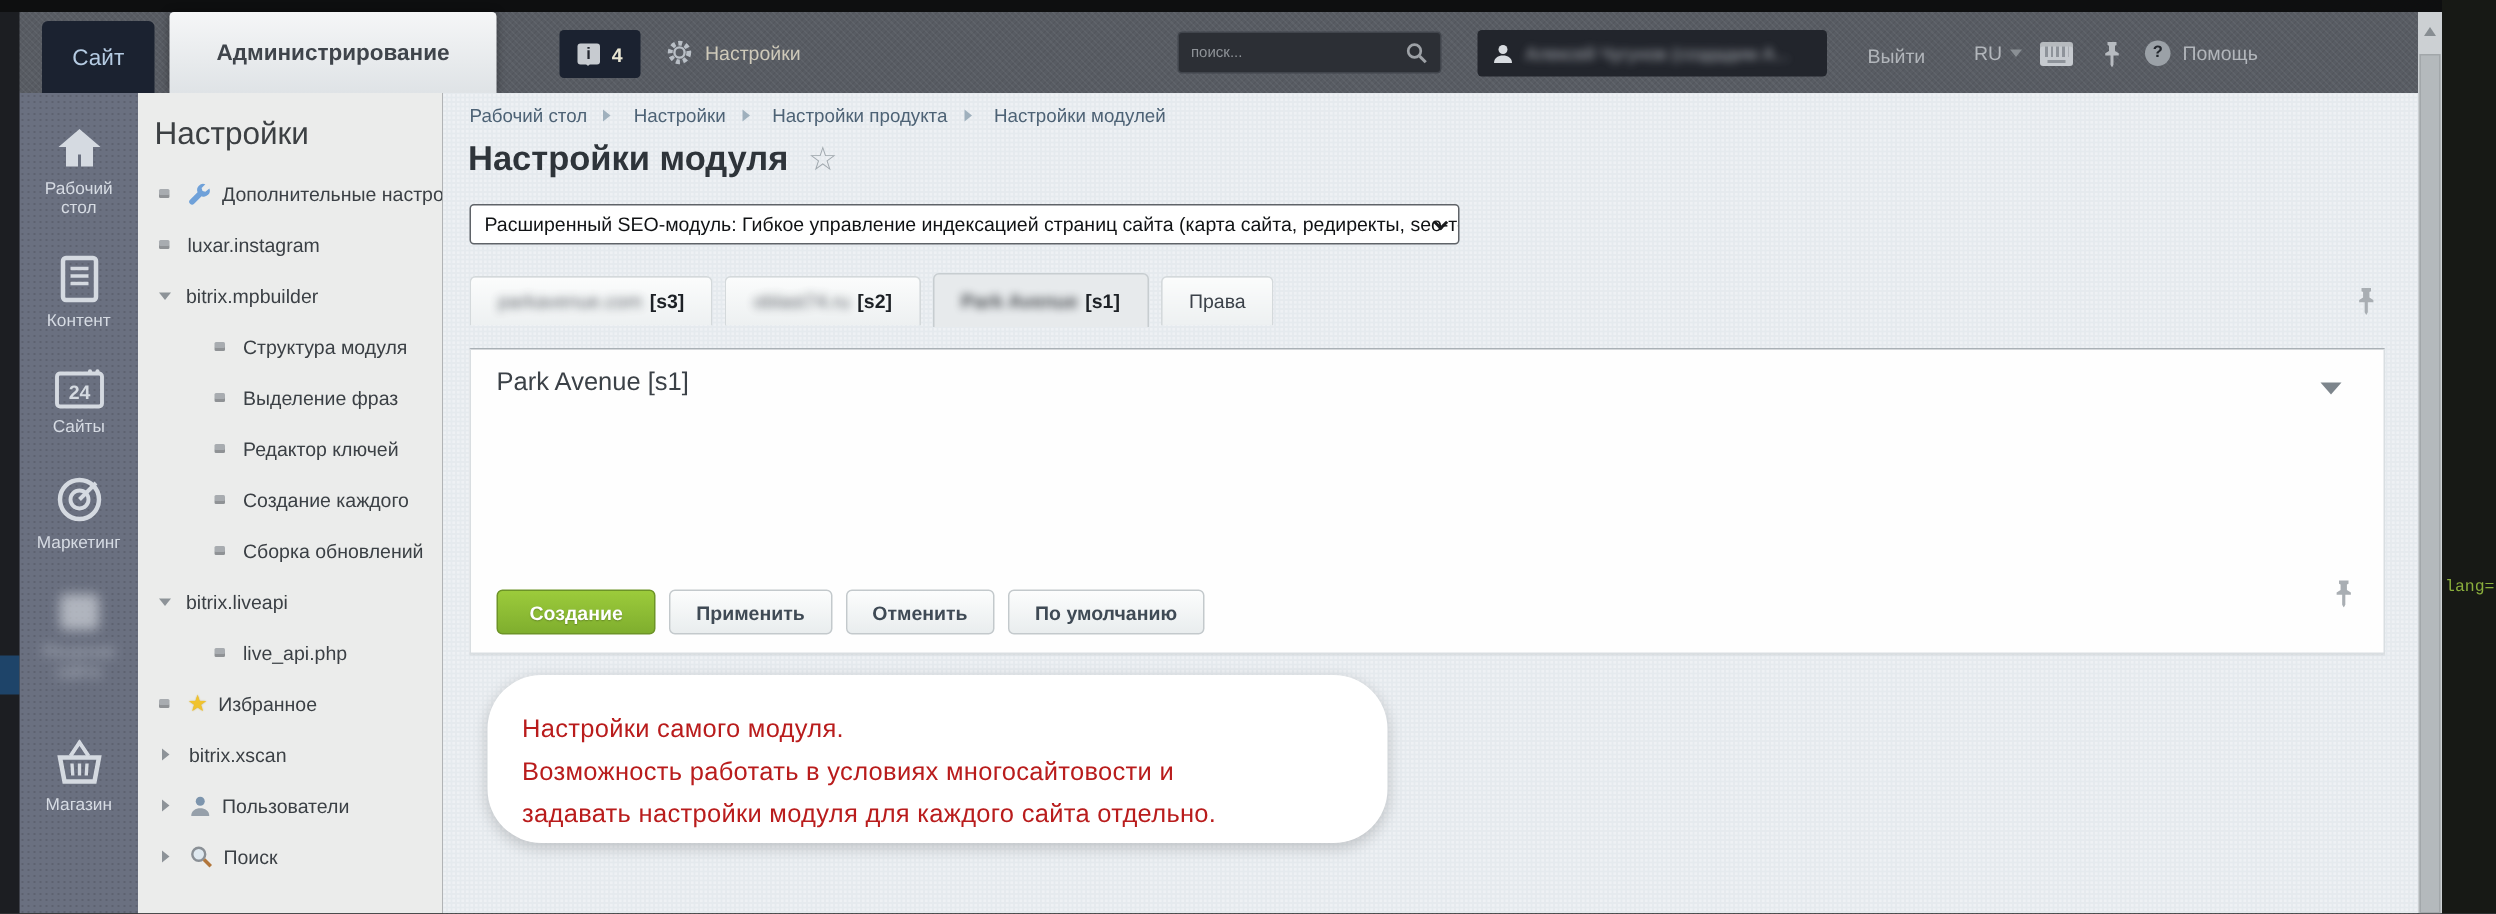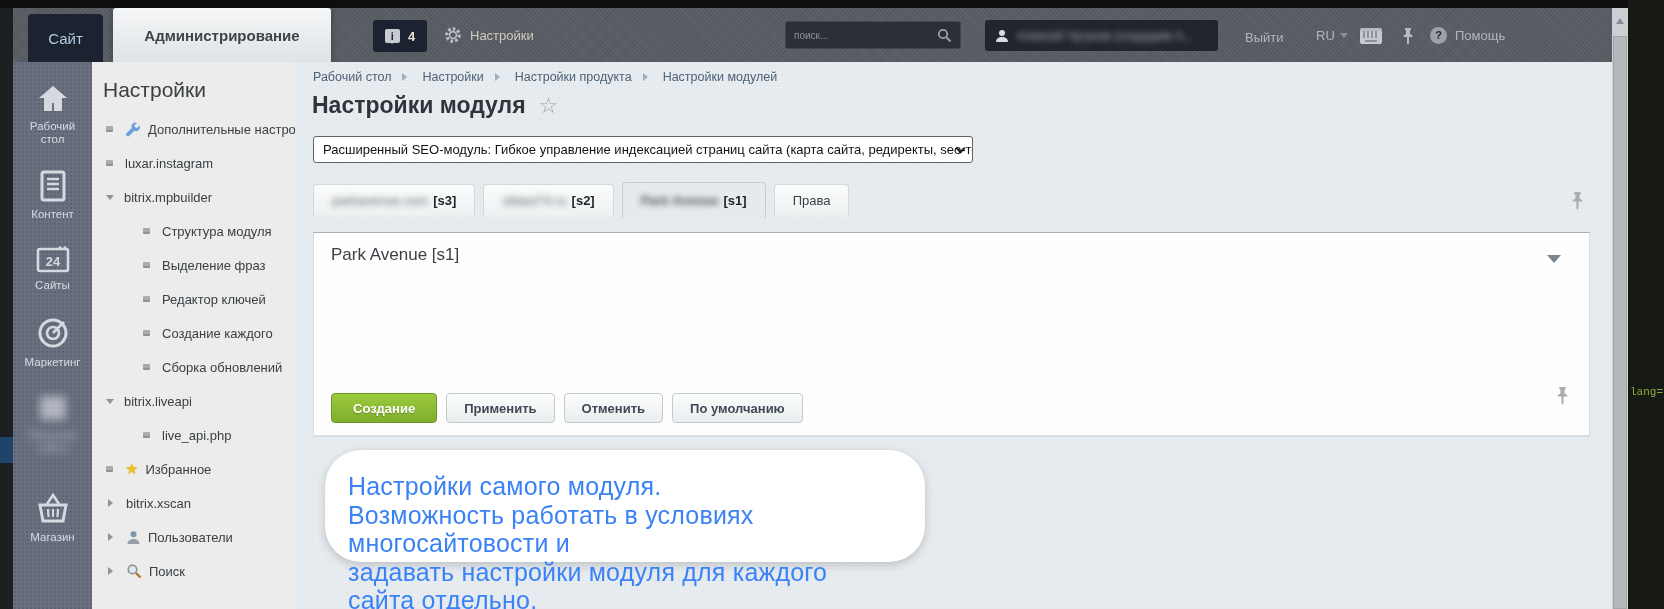--- a/index.html
+++ b/index.html
@@ -119,21 +119,21 @@
     display:flex;align-items:center;cursor:pointer;font-family:"Liberation Sans",sans-serif;}
   .btn-save{background:linear-gradient(#9ccb3b,#7fae2e);border:1px solid #6d9427;color:#fff;
     text-shadow:0 1px 1px rgba(0,0,0,.25);padding:0 21px;}
   .btn-gray{background:linear-gradient(#fcfdfd,#e9edee);border:1px solid #c3c9cc;color:#3f4a55;}
 
   .pin1{position:absolute;left:1276px;top:129px;cursor:pointer;}
   .pin2{position:absolute;left:1261px;top:324px;cursor:pointer;}
 
   .tooltip{position:absolute;left:30px;top:388px;width:600px;height:112px;background:#fff;
     border-radius:36px;box-shadow:0 3px 10px rgba(0,0,0,.18);padding:22px 30px 0 23px;}
-  .tooltip p{margin:0;font-size:25px;line-height:28.5px;color:#3b82f6;letter-spacing:.2px;}
+  .tooltip p{margin:0;font-size:17px;line-height:28.5px;color:#b91c1c;letter-spacing:.2px;}
 
   
   .scrollbar{position:absolute;left:1612px;top:8px;width:16px;height:601px;background:#ccd0d3;}
   .sb-arrow{position:absolute;left:4px;top:6px;width:0;height:0;
     border:4px solid transparent;border-bottom:6px solid #878d92;}
   .sb-thumb{position:absolute;left:1px;top:28px;width:14px;height:573px;background:#b4b9bc;
     border:1px solid #a2a7aa;}
   .code-panel{position:absolute;left:1628px;top:0;width:36px;height:609px;background:#171915;overflow:hidden;}
   .code-line{position:absolute;left:2px;top:386px;font-family:"Liberation Mono",monospace;
     font-size:11px;color:#8aae3c;white-space:nowrap;}

